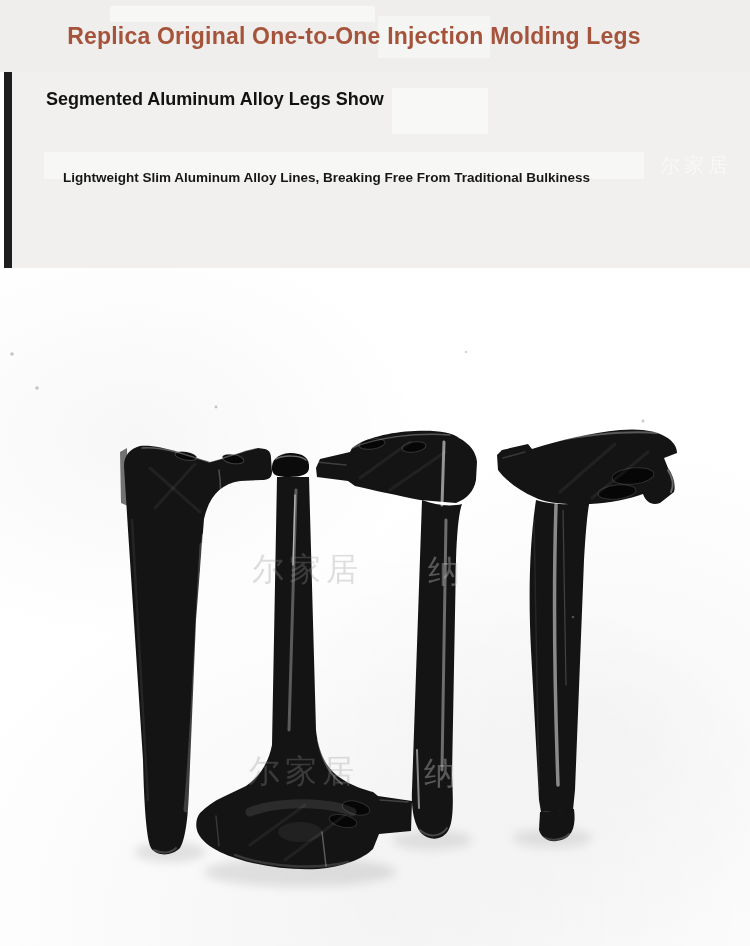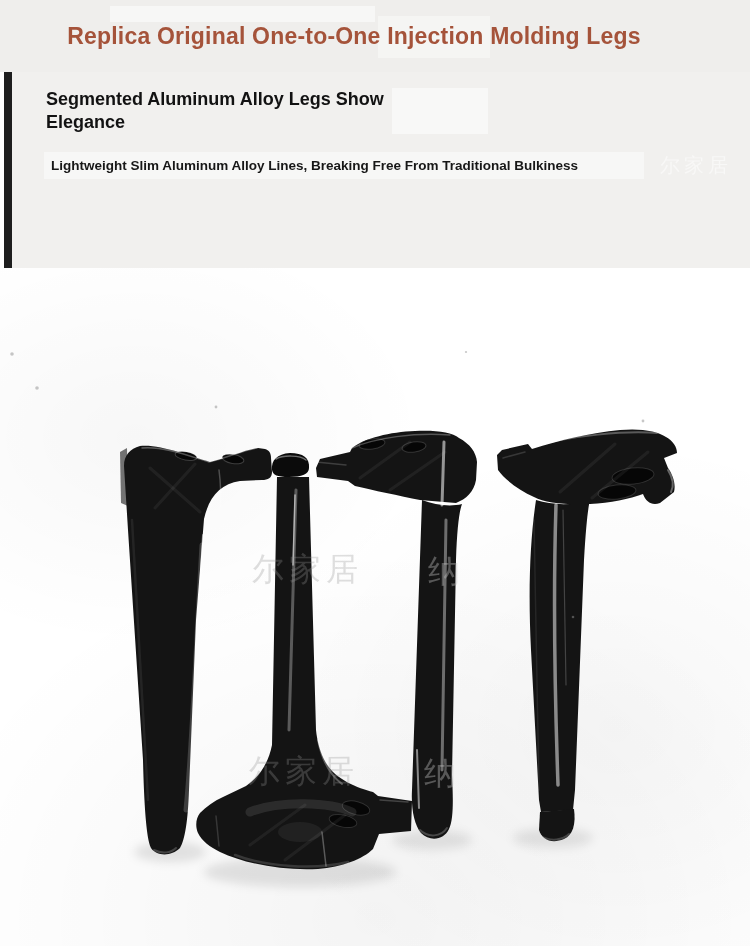--- a/index.html
+++ b/index.html
@@ -18,21 +18,21 @@
     display:flex;align-items:center;justify-content:center;
     font-size:23px;font-weight:700;letter-spacing:.2px;color:var(--accent-title);}
   
   .info{position:absolute;left:4px;top:72px;width:750px;height:196px;background:var(--section-bg);padding-left:44px;}
   .strip{position:absolute;left:0;top:0;width:8px;height:196px;background:var(--strip);}
   .hp{left:388px;top:16px;width:96px;height:46px;}
   .feat-band{position:absolute;left:40px;top:80px;width:600px;height:27px;background:rgba(255,255,255,0.45);}
   .info h2{position:absolute;left:42px;top:16px;margin:0;font-size:18px;line-height:23px;
     font-weight:700;color:var(--text);}
   .info h2 span{display:block;}
-  .feat{position:absolute;margin:0;font-size:13.5px;font-weight:700;color:#171717;}
+  .feat{position:absolute;margin:12px;font-size:13.5px;font-weight:700;color:#171717;}
   .f1{left:47px;top:86px;}
   .f2{left:48px;top:124px;}
   
   .photo{position:absolute;left:0;top:268px;width:750px;height:678px;
     background:
       radial-gradient(420px 300px at 18% 25%, rgba(0,0,0,0.03), transparent 70%),
       radial-gradient(520px 420px at 82% 68%, rgba(0,0,0,0.035), transparent 70%),
       radial-gradient(640px 520px at 50% 96%, rgba(0,0,0,0.045), transparent 72%),
       var(--photo-bg);}
   .photo svg{display:block;}
@@ -52,21 +52,20 @@
     <div class="patch p2"></div>
     <h1>Replica Original One-to-One Injection Molding Legs</h1>
   </header>
 
   <section class="info">
     <div class="strip"></div>
     <div class="patch hp"></div>
     <div class="feat-band"></div>
     <h2>
       <span>Segmented Aluminum Alloy Legs Show</span>
-      <span>Elegance</span>
     </h2>
     <p class="feat f1">Lightweight Slim Aluminum Alloy Lines, Breaking Free From Traditional Bulkiness</p>
   </section>
 
   <div class="photo">
     <svg viewBox="0 268 750 678" width="750" height="678">
       <defs>
         <filter id="soft" x="-60%" y="-60%" width="220%" height="220%">
           <feGaussianBlur stdDeviation="5"></feGaussianBlur>
         </filter>

